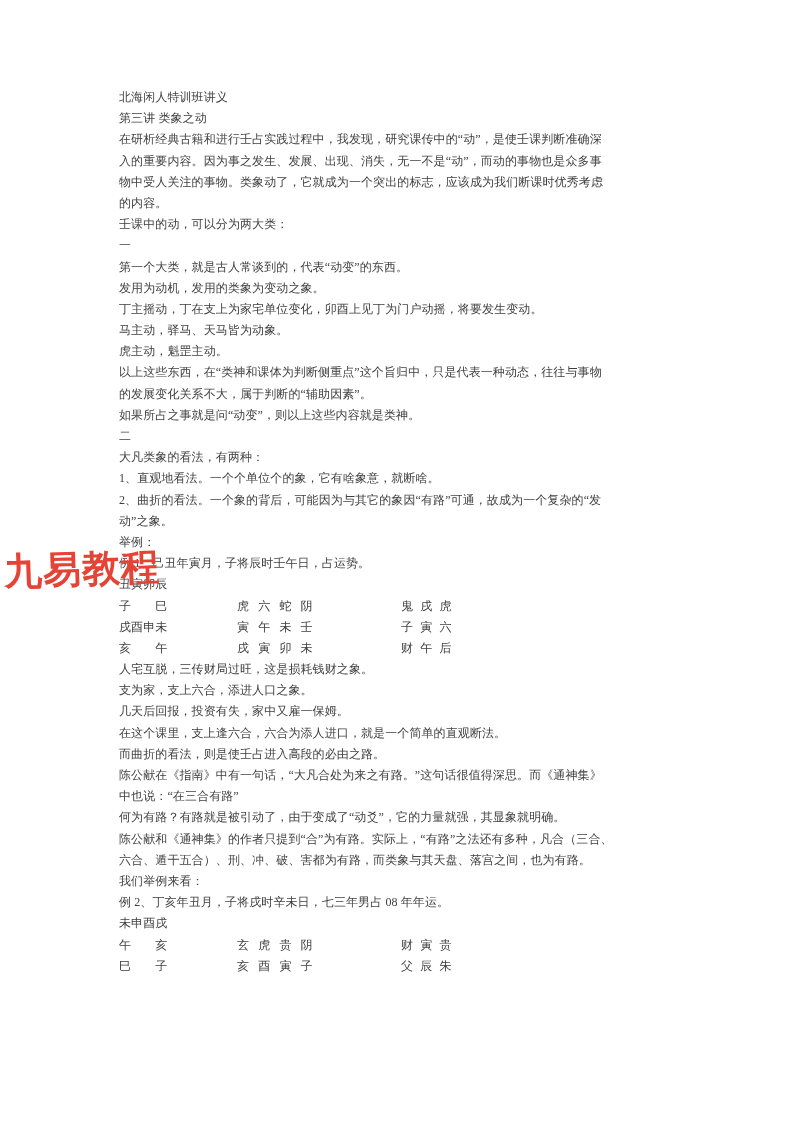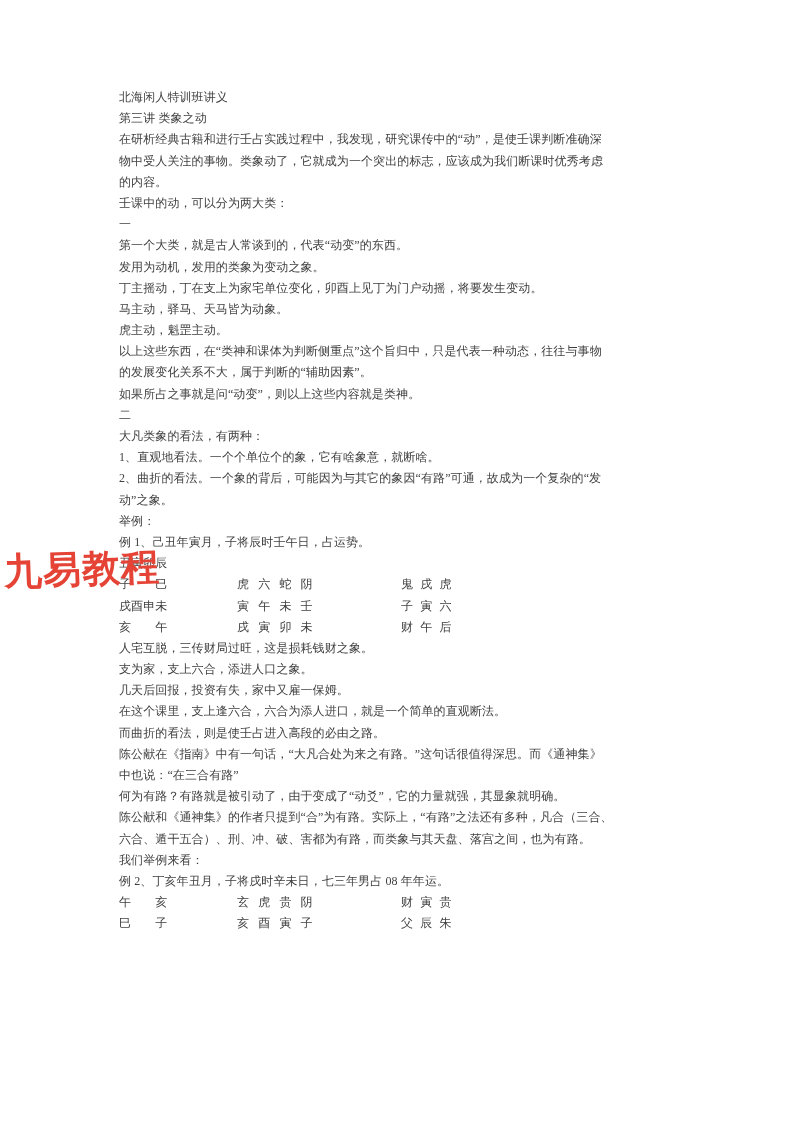--- a/index.html
+++ b/index.html
@@ -66,20 +66,21 @@
 </style>
 </head>
 <body>
 
 <div class="page">
 
   <div class="content">
     <div class="ln">北海闲人特训班讲义</div>
     <div class="ln">第三讲 类象之动</div>
     <div class="ln">在研析经典古籍和进行壬占实践过程中，我发现，研究课传中的“动”，是使壬课判断准确深</div>
+    <div class="ln">入的重要内容。因为事之发生、发展、出现、消失，无一不是“动”，而动的事物也是众多事</div>
     <div class="ln">物中受人关注的事物。类象动了，它就成为一个突出的标志，应该成为我们断课时优秀考虑</div>
     <div class="ln">的内容。</div>
     <div class="ln">壬课中的动，可以分为两大类：</div>
     <div class="ln">一</div>
     <div class="ln">第一个大类，就是古人常谈到的，代表“动变”的东西。</div>
     <div class="ln">发用为动机，发用的类象为变动之象。</div>
     <div class="ln">丁主摇动，丁在支上为家宅单位变化，卯酉上见丁为门户动摇，将要发生变动。</div>
     <div class="ln">马主动，驿马、天马皆为动象。</div>
     <div class="ln">虎主动，魁罡主动。</div>
     <div class="ln">以上这些东西，在“类神和课体为判断侧重点”这个旨归中，只是代表一种动态，往往与事物</div>
@@ -104,19 +105,20 @@
     <div class="ln">在这个课里，支上逢六合，六合为添人进口，就是一个简单的直观断法。</div>
     <div class="ln">而曲折的看法，则是使壬占进入高段的必由之路。</div>
     <div class="ln">陈公献在《指南》中有一句话，“大凡合处为来之有路。”这句话很值得深思。而《通神集》</div>
     <div class="ln">中也说：“在三合有路”</div>
     <div class="ln">何为有路？有路就是被引动了，由于变成了“动爻”，它的力量就强，其显象就明确。</div>
     <div class="ln">陈公献和《通神集》的作者只提到“合”为有路。实际上，“有路”之法还有多种，凡合（三合、</div>
     <div class="ln">六合、遁干五合）、刑、冲、破、害都为有路，而类象与其天盘、落宫之间，也为有路。</div>
     <div class="ln">我们举例来看：</div>
     <div class="ln">例 2、丁亥年丑月，子将戌时辛未日，七三年男占 08 年年运。</div>
 
+    <div class="ln">未申酉戌</div>
     <div class="trow"><span class="tc1">午　　亥</span><span class="tmid">玄 虎 贵 阴</span><span class="tr3">财 寅 贵</span></div>
     <div class="trow"><span class="tc1">巳　　子</span><span class="tmid">亥 酉 寅 子</span><span class="tr3">父 辰 朱</span></div>
   </div>
 
   <div class="watermark">九易教程</div>
 
 </div>
 
 </body></html>

